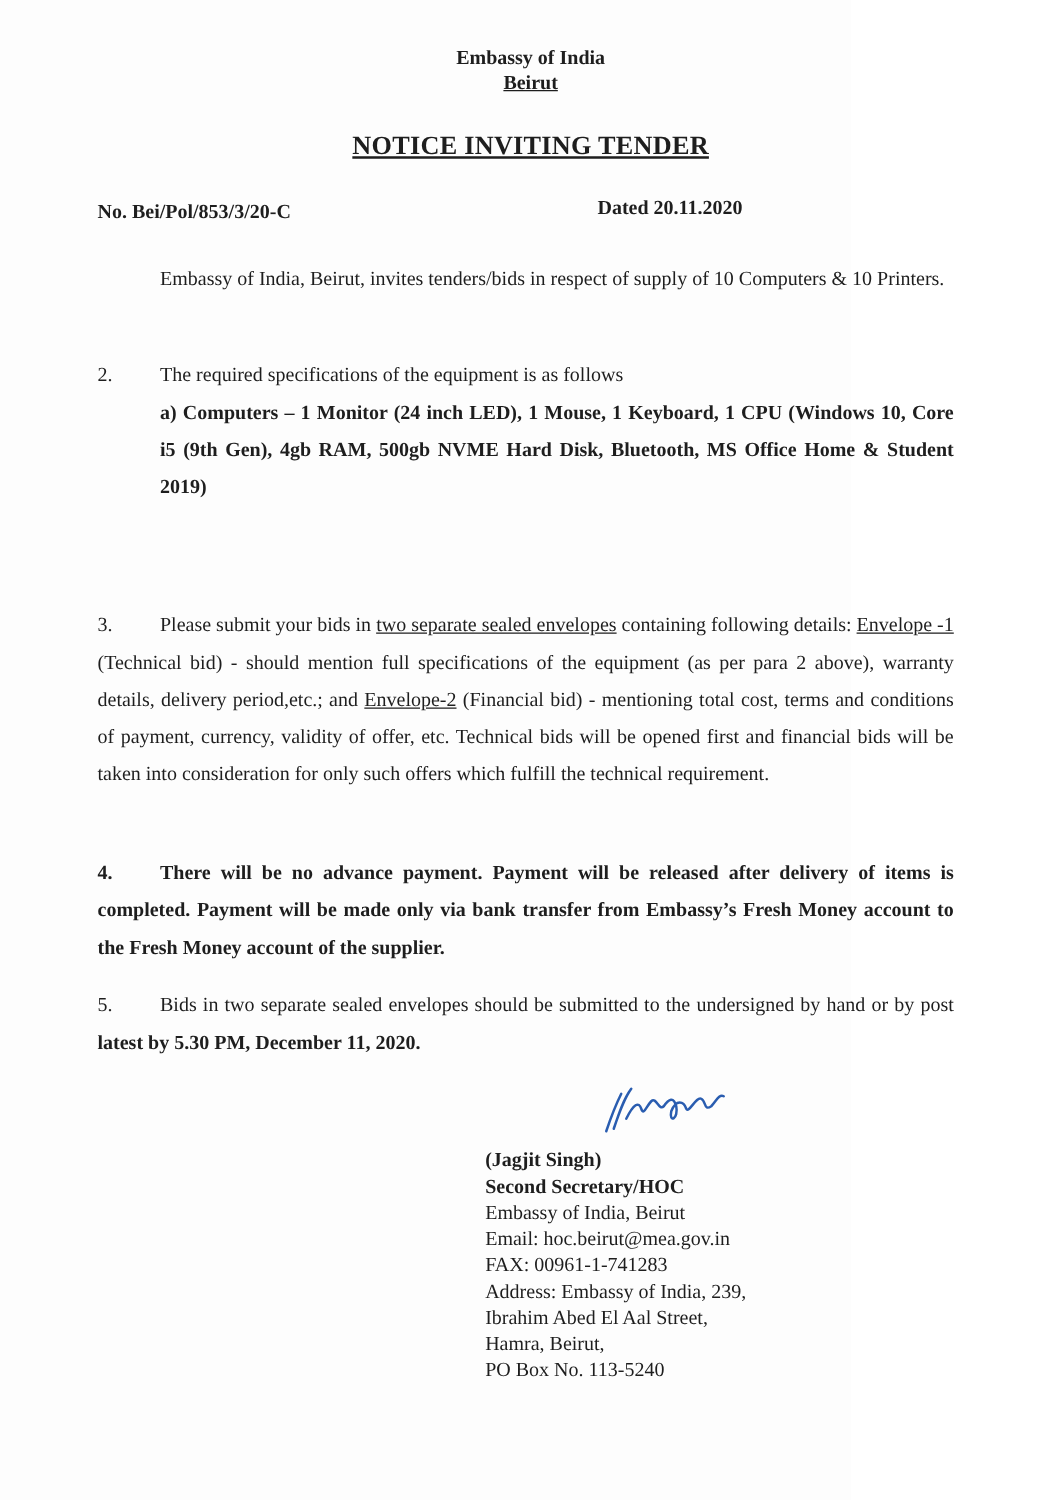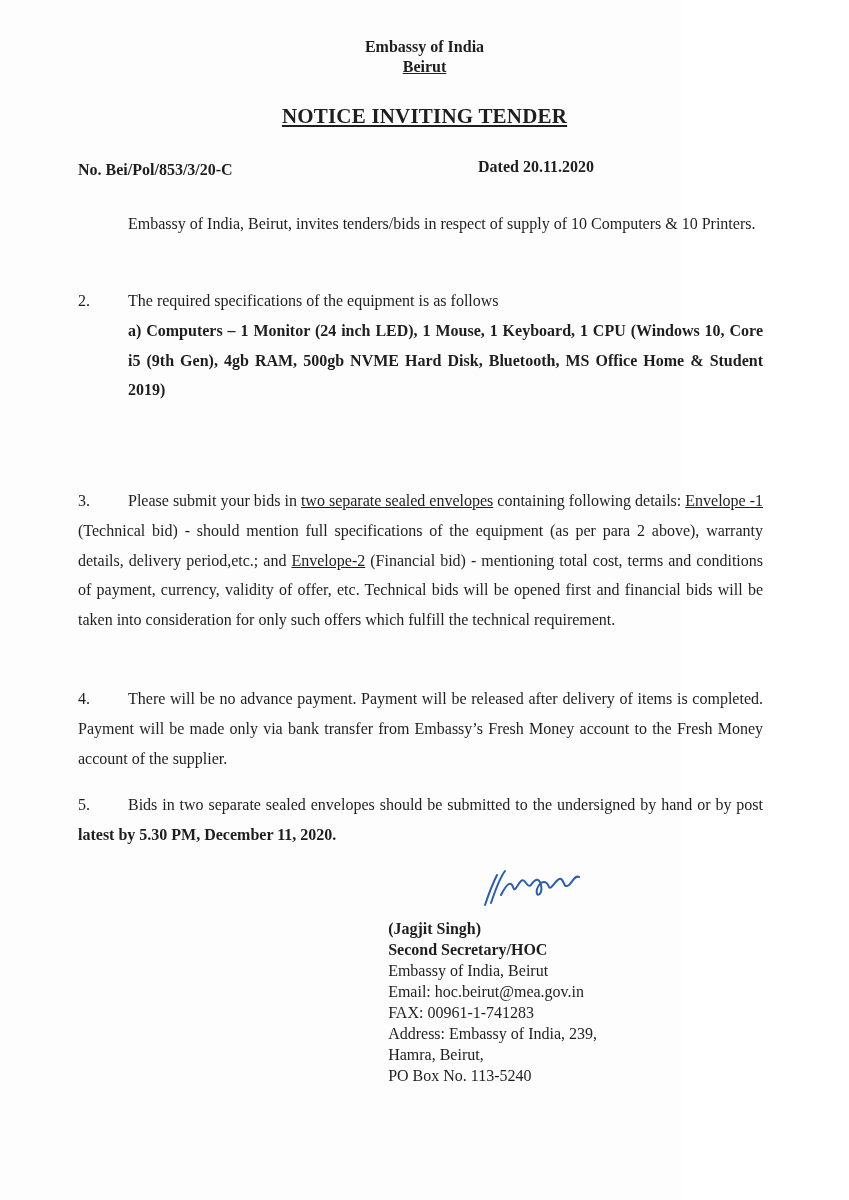--- a/index.html
+++ b/index.html
@@ -49,35 +49,36 @@
 
   <div class="para" style="top:286px;">
     <span class="num">2.</span><span>The required specifications of the equipment is as follows</span>
     <span class="sub">a) Computers – 1 Monitor (24 inch LED), 1 Mouse, 1 Keyboard, 1 CPU (Windows 10, Core i5 (9th Gen), 4gb RAM, 500gb NVME Hard Disk, Bluetooth, MS Office Home &amp; Student 2019)</span>
   </div>
 
   <div class="para" style="top:486px;">
     <span class="num">3.</span><span>Please submit your bids in </span><u>two separate sealed envelopes</u><span> containing following details: </span><u>Envelope -1</u><span> (Technical bid) - should mention full specifications of the equipment (as per para 2 above), warranty details, delivery period,etc.; and </span><u>Envelope-2</u><span> (Financial bid) - mentioning total cost, terms and conditions of payment, currency, validity of offer, etc. Technical bids will be opened first and financial bids will be taken into consideration for only such offers which fulfill the technical requirement.</span>
   </div>
 
-  <div class="para" style="top:684px;">
+  <div class="para" style="top:684px;font-weight:bold;">
     <span class="num">4.</span><span>There will be no advance payment. Payment will be released after delivery of items is completed. Payment will be made only via bank transfer from Embassy’s Fresh Money account to the Fresh Money account of the supplier.</span>
   </div>
 
   <div class="para" style="top:790px;">
     <span class="num">5.</span><span>Bids in two separate sealed envelopes should be submitted to the undersigned by hand or by post </span><b>latest by 5.30 PM, December 11, 2020.</b>
   </div>
 
   <svg class="sig" viewBox="0 0 120 45">
     <path id="sigpath" d="M8 40 C12 28, 16 18, 20 10 M14 38 C18 26, 22 14, 28 6 M24 30 C30 18, 34 16, 36 22 C38 28, 40 20, 44 16 C48 12, 50 24, 54 20 C58 14, 62 12, 64 20 C66 30, 58 34, 60 24 C64 14, 70 16, 72 22 C74 26, 80 12, 84 14 C88 16, 86 24, 92 20 C96 16, 98 10, 102 12" fill="none" stroke-width="2" stroke-linecap="round" stroke="#2a5db0"></path>
   </svg>
 
   <div class="sigblock">
     <div class="b">(Jagjit Singh)</div>
     <div class="b">Second Secretary/HOC</div>
     <div>Embassy of India, Beirut</div>
     <div>Email: hoc.beirut@mea.gov.in</div>
     <div>FAX: 00961-1-741283</div>
     <div>Address: Embassy of India, 239,</div>
+    <div>Ibrahim Abed El Aal Street,</div>
     <div>Hamra, Beirut,</div>
     <div>PO Box No. 113-5240</div>
   </div>
 </div>
 
 </body></html>

